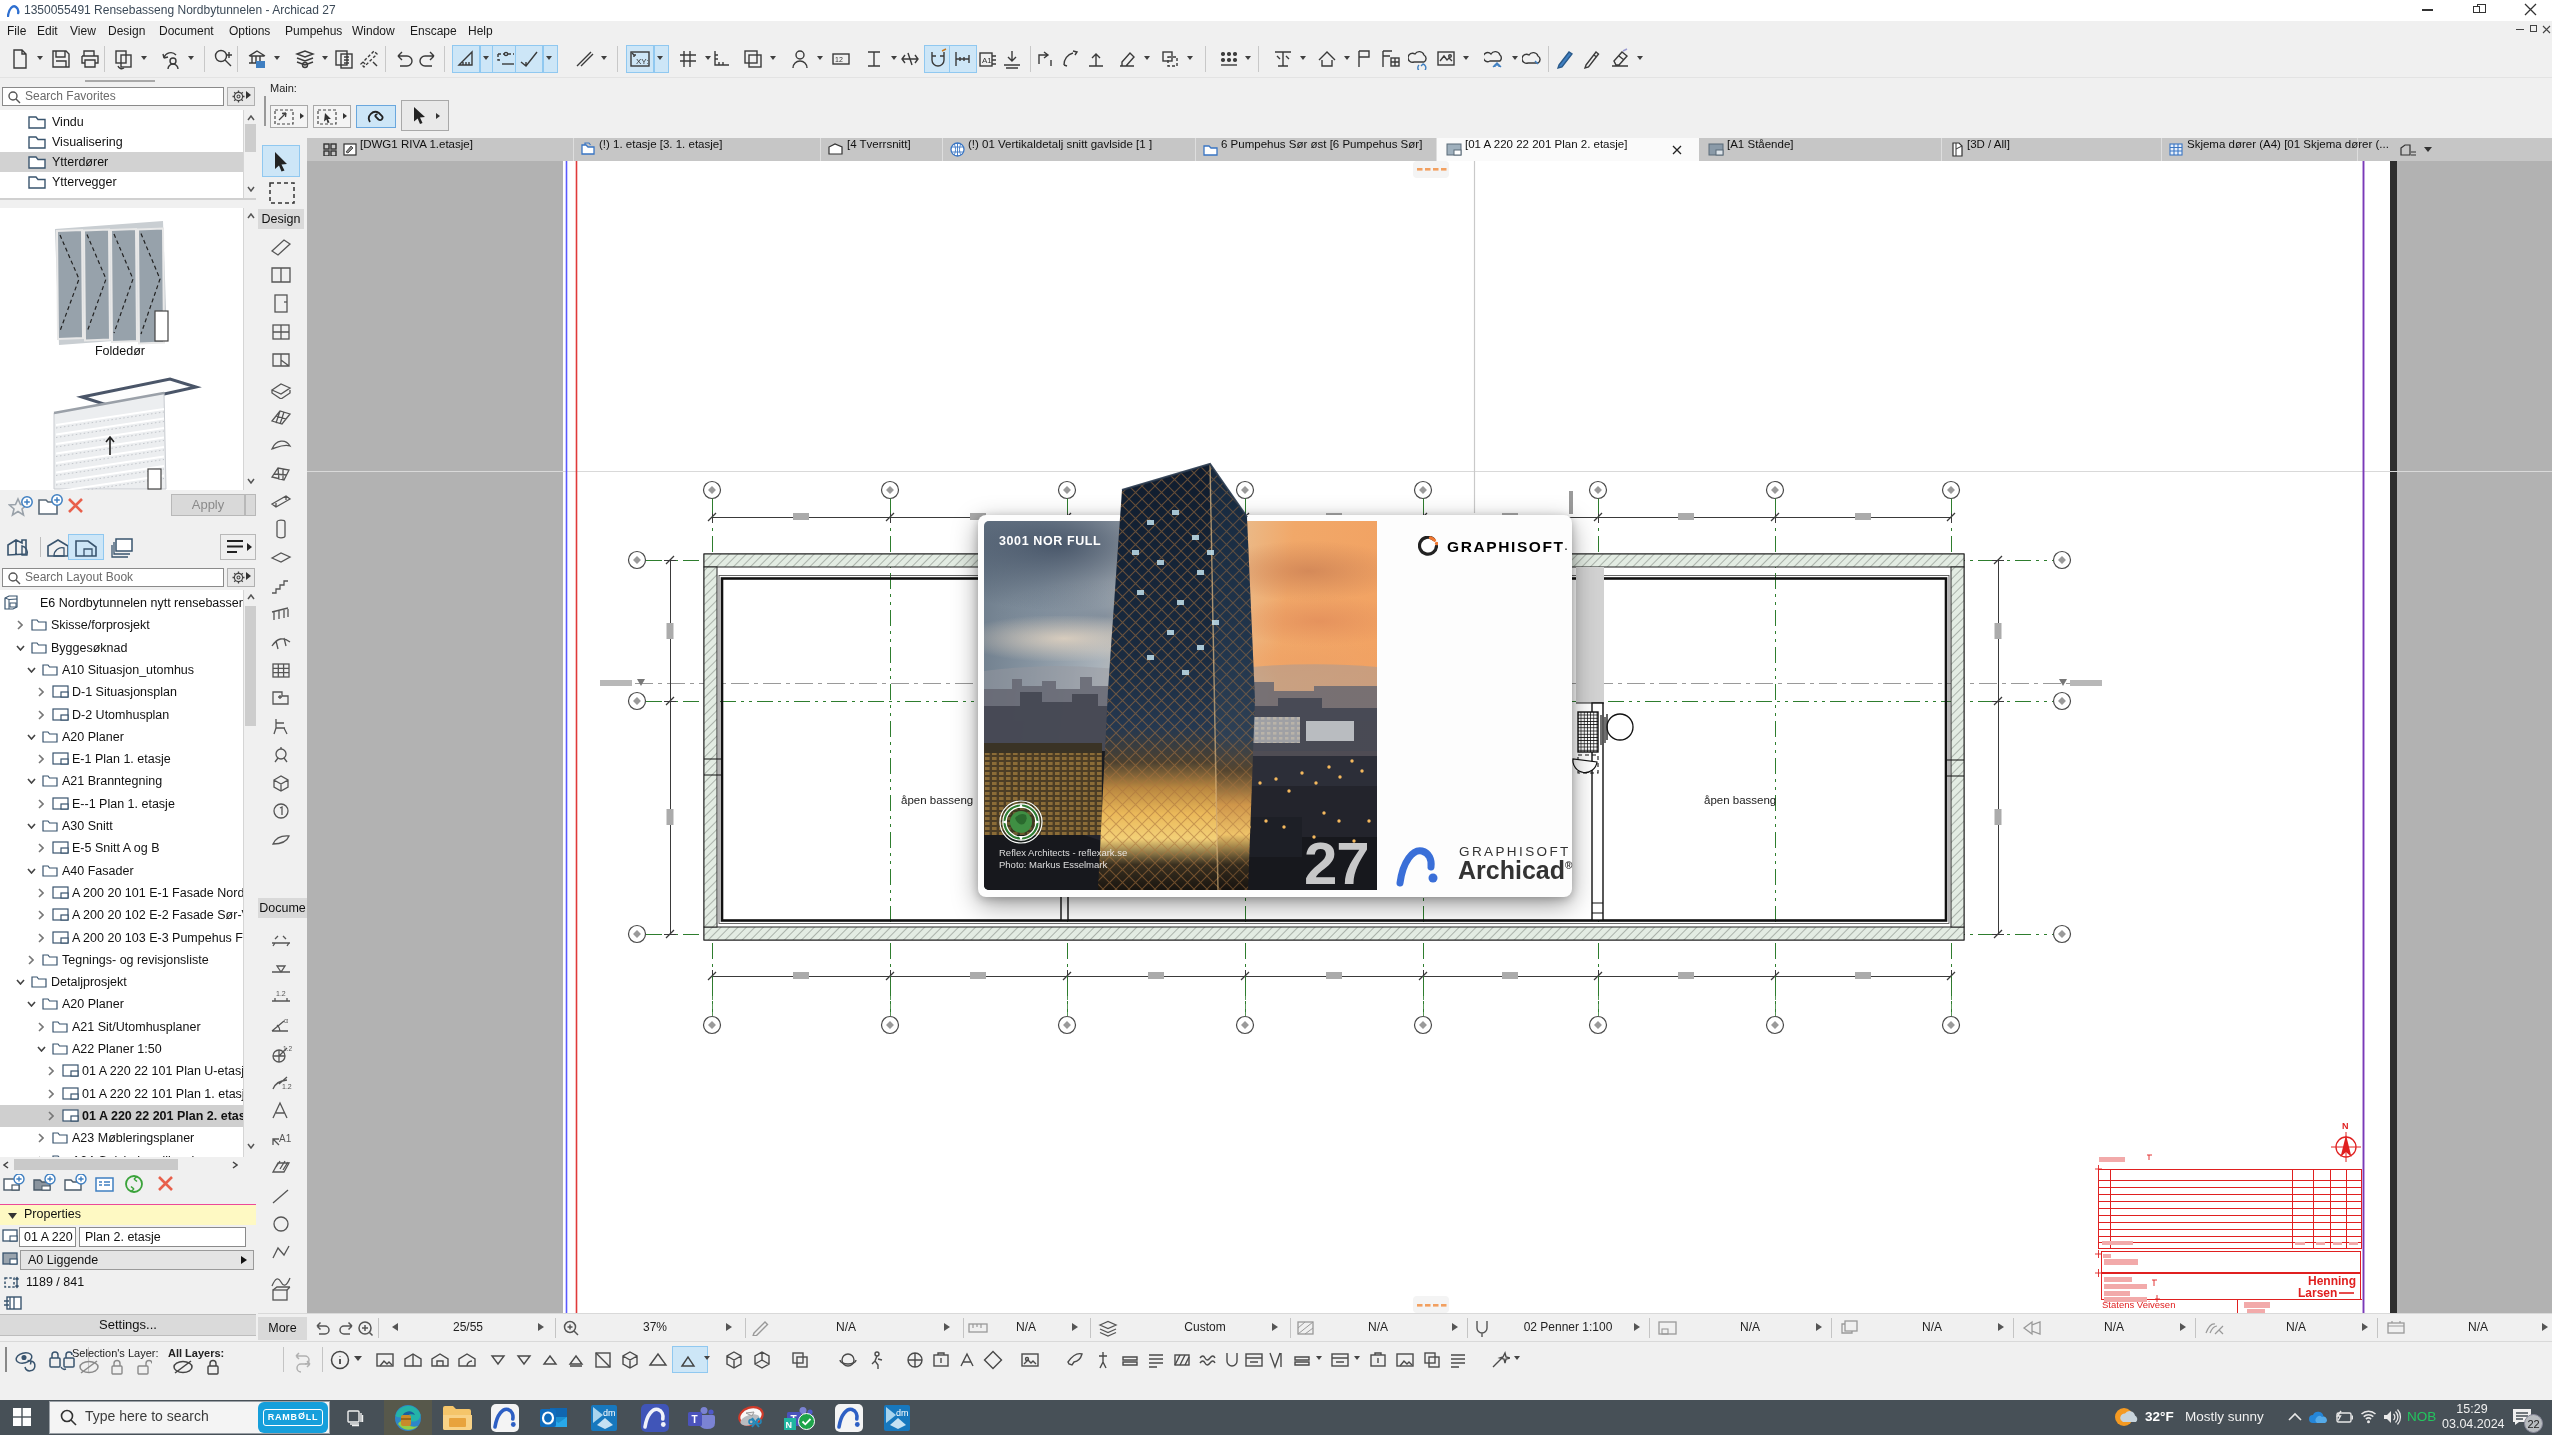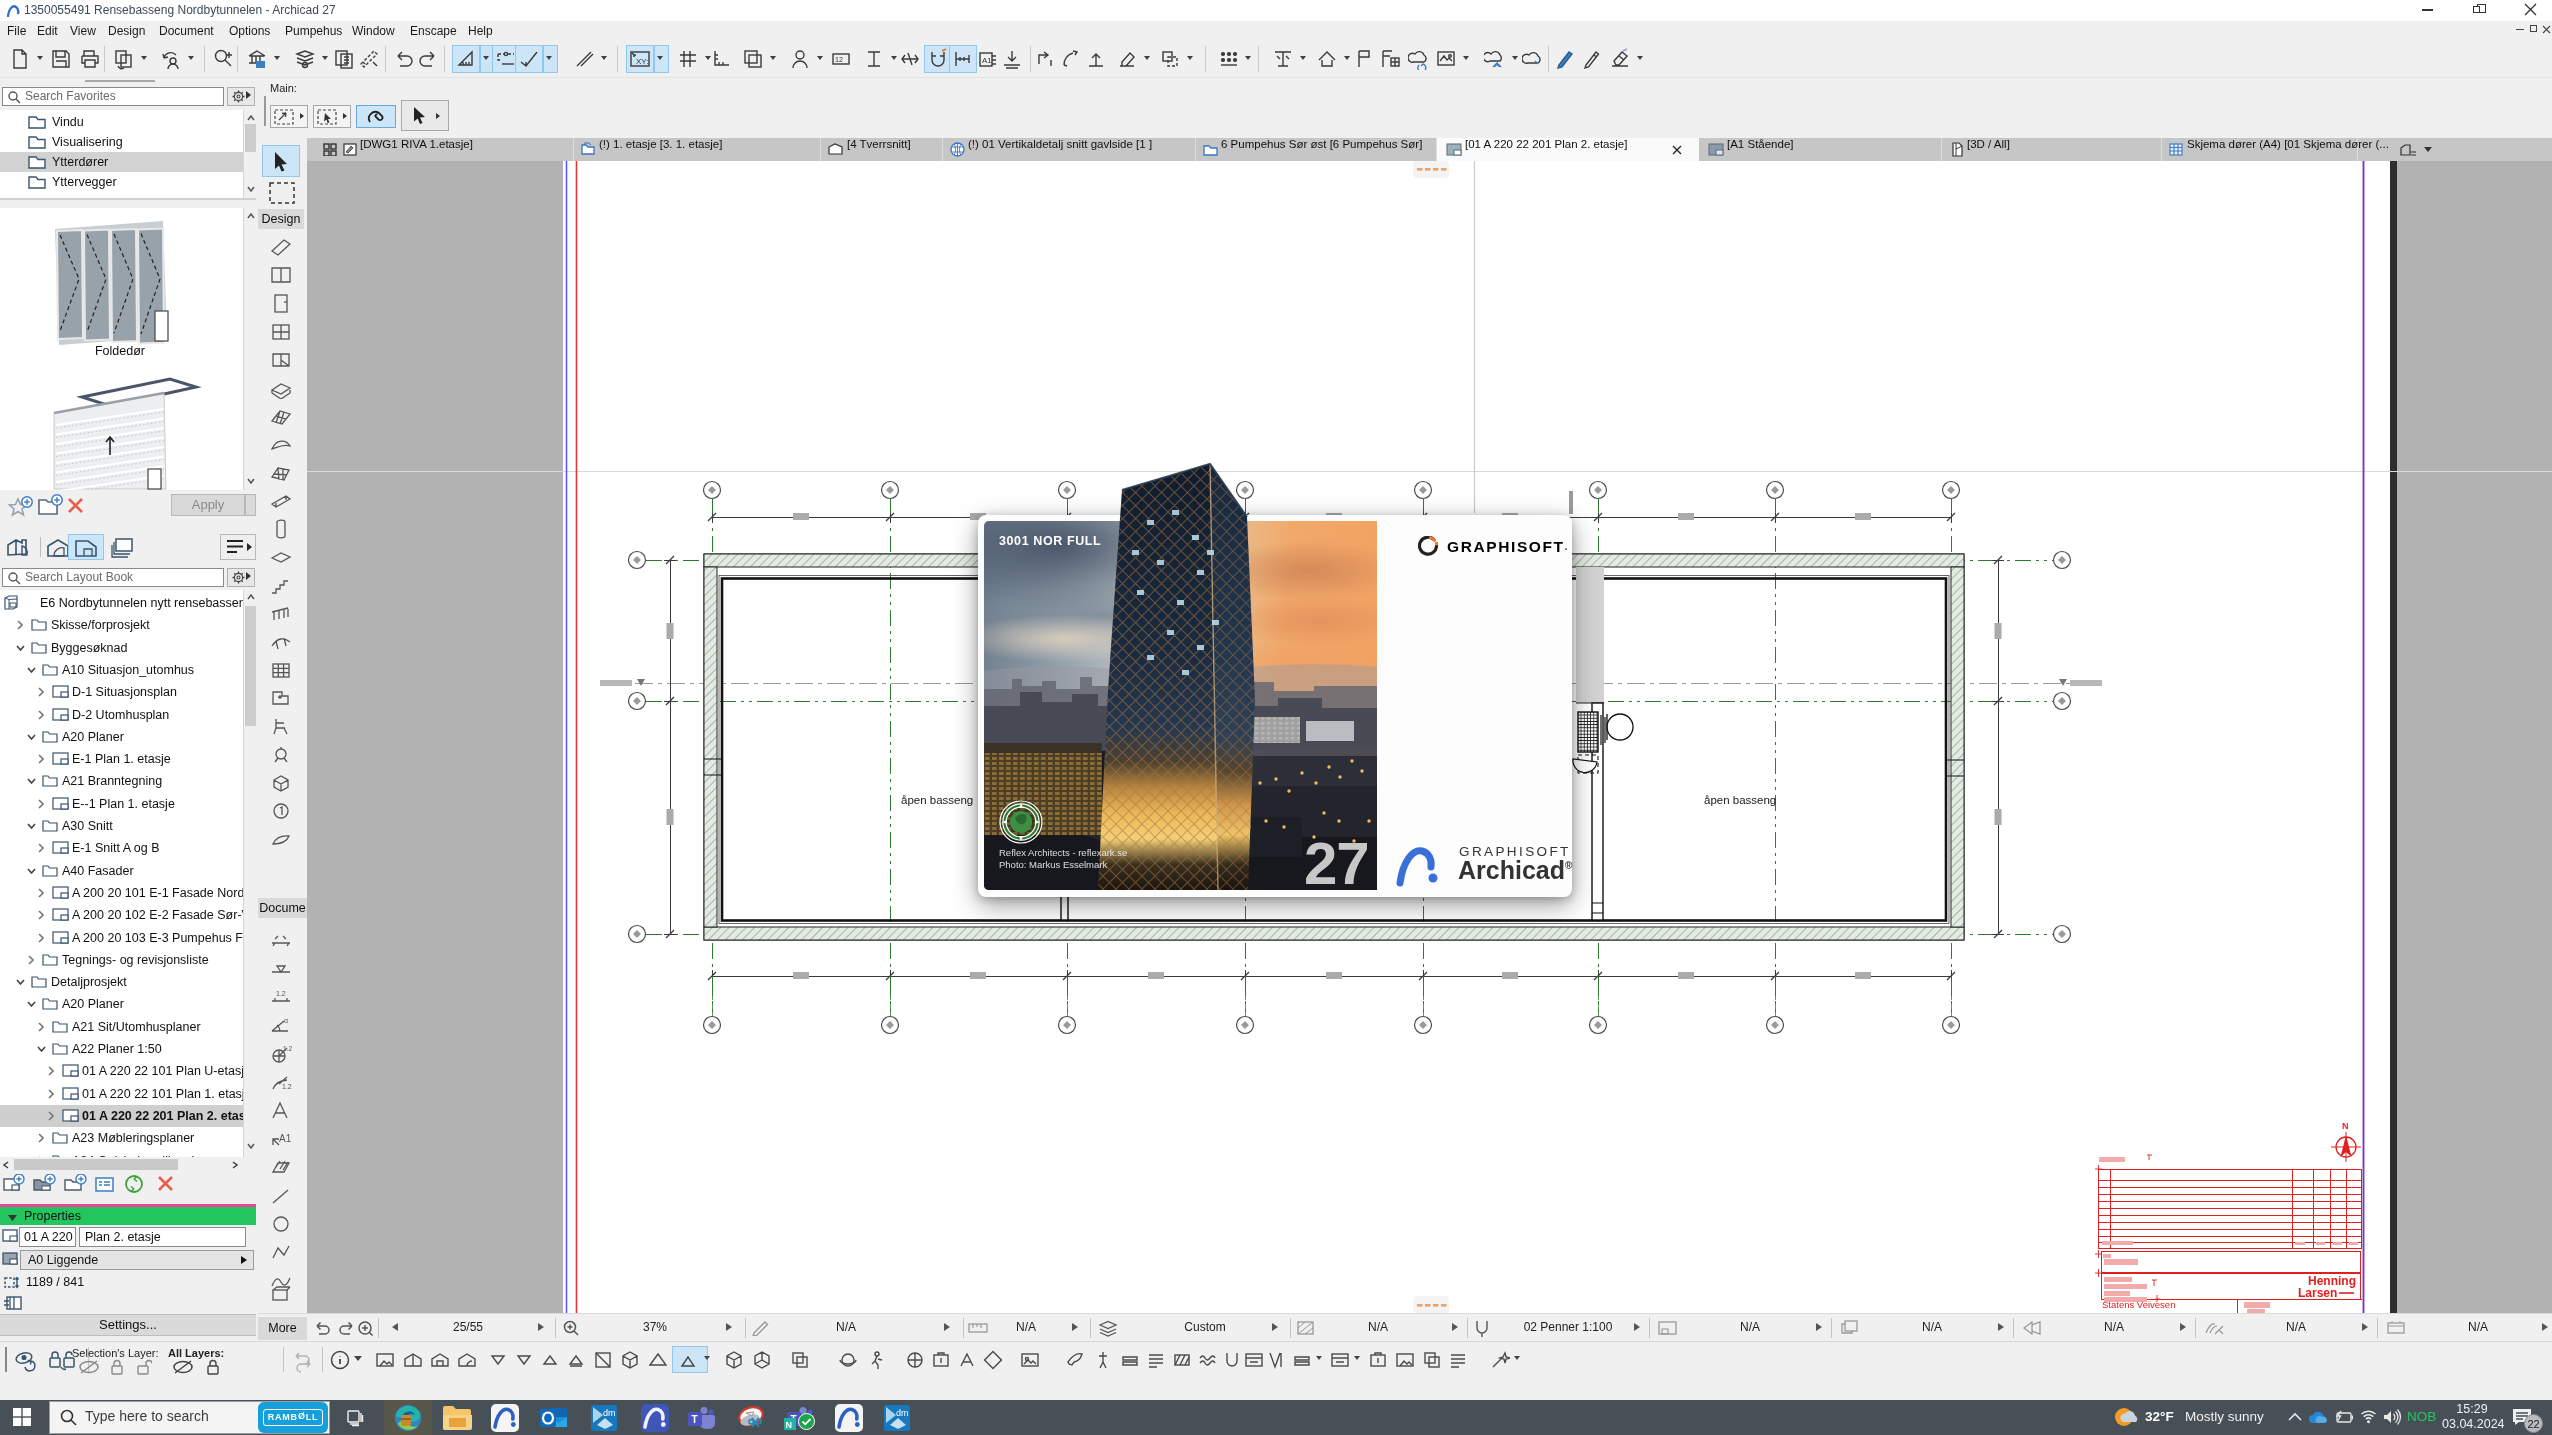--- a/index.html
+++ b/index.html
@@ -625,21 +625,21 @@
             <span style="position:absolute;left:62px;white-space:nowrap">A30 Snitt</span>
           </div>
           <div class="trow" style="top:247px;">
             <svg class="abs" style="left:38px;top:6px" width="6" height="10">
               <path d="M1 1 L5 5 L1 9" fill="none" stroke="#777" stroke-width="1.6"></path>
             </svg>
             <svg class="abs" style="left:52px;top:4px" width="17" height="13">
               <rect x="1" y="1" width="15" height="11" fill="#fff" stroke="#39546e" stroke-width="1.2"></rect>
               <rect x="9" y="7" width="7" height="5" fill="#fff" stroke="#39546e" stroke-width="1.2"></rect>
             </svg>
-            <span style="position:absolute;left:72px;white-space:nowrap">E-1 Snitt A og B</span>
+            <span style="position:absolute;left:72px;white-space:nowrap">E-5 Snitt A og B</span>
           </div>
           <div class="trow" style="top:270px;">
             <svg class="abs" style="left:27px;top:8px" width="9" height="6">
               <path d="M1 1 L4.5 5 L8 1" fill="none" stroke="#444" stroke-width="1.6"></path>
             </svg>
             <svg class="abs" style="left:42px;top:4px" width="16" height="13">
               <path d="M1 12 V2 h5 l1.5 2 H15 v8 z" fill="#fff" stroke="#39546e" stroke-width="1.2"></path>
             </svg>
             <span style="position:absolute;left:62px;white-space:nowrap">A40 Fasader</span>
           </div>
@@ -798,21 +798,21 @@
         <path d="M47 2.4 v5.2 M44.4 5 h5.2" stroke="#3f7fc1" stroke-width="1.4"></path>
         <path d="M62 16 V6 h6 l2 2 h8 v8 z" fill="#fff" stroke="#4a5a68" stroke-width="1.4"></path>
         <circle cx="78" cy="5" r="5" fill="#fff" stroke="#3f7fc1" stroke-width="1.4"></circle>
         <path d="M78 2.4 v5.2 M75.4 5 h5.2" stroke="#3f7fc1" stroke-width="1.4"></path>
         <rect x="93" y="4" width="17" height="13" fill="#fff" stroke="#3f7fc1" stroke-width="1.5"></rect>
         <path d="M96 8 h3 M96 11 h3 M101 8 h6 M101 11 h6" stroke="#3f7fc1" stroke-width="1.3"></path>
         <circle cx="131" cy="10" r="8" fill="none" stroke="#3aa33a" stroke-width="1.8"></circle>
         <path d="M131 5 l3 -2.5 M131 5 l3 2.5 M131 15 l-3 -2.5 M131 15 l-3 2.5" stroke="#3aa33a" stroke-width="1.6" fill="none"></path>
         <path d="M156 3 L169 16 M169 3 L156 16" stroke="#e8604c" stroke-width="2.6"></path>
       </svg>
-      <div class="abs" style="left:0;top:1126px;width:256px;height:21px;background:#22c55e;border-top:3px solid #ec4899;font-size:12.5px;color:#111">
+      <div class="abs" style="left:0;top:1126px;width:256px;height:21px;background:#fef9c3;border-top:1px solid #ec4899;font-size:12.5px;color:#111">
         <span style="position:absolute;left:24px;top:2px">Properties</span>
         <svg class="abs" style="left:8px;top:8px" width="9" height="6">
           <path d="M0 0 h9 l-4.5 6 z" fill="#333"></path>
         </svg>
       </div>
       <svg class="abs" style="left:2px;top:1151px" width="16" height="14">
         <rect x="1" y="1" width="14" height="11" fill="#fff" stroke="#39546e" stroke-width="1.3"></rect>
         <rect x="8" y="7" width="7" height="5" fill="#fff" stroke="#39546e" stroke-width="1.1"></rect>
       </svg>
       <div class="abs" style="left:19px;top:1149px;width:57px;height:20px;background:#fff;border:1px solid #8a8a8a;font-size:12.5px;color:#111;line-height:18px;padding-left:4px;overflow:hidden;white-space:nowrap">01 A 220 2</div>

